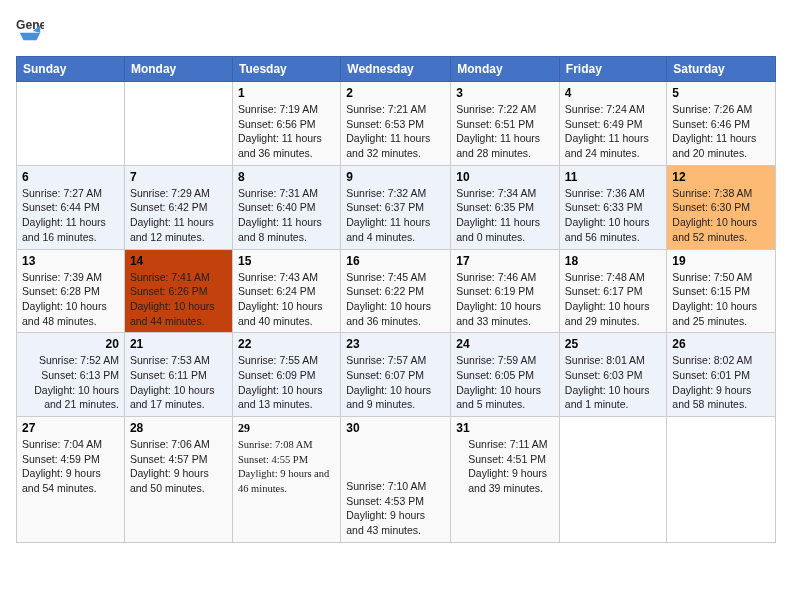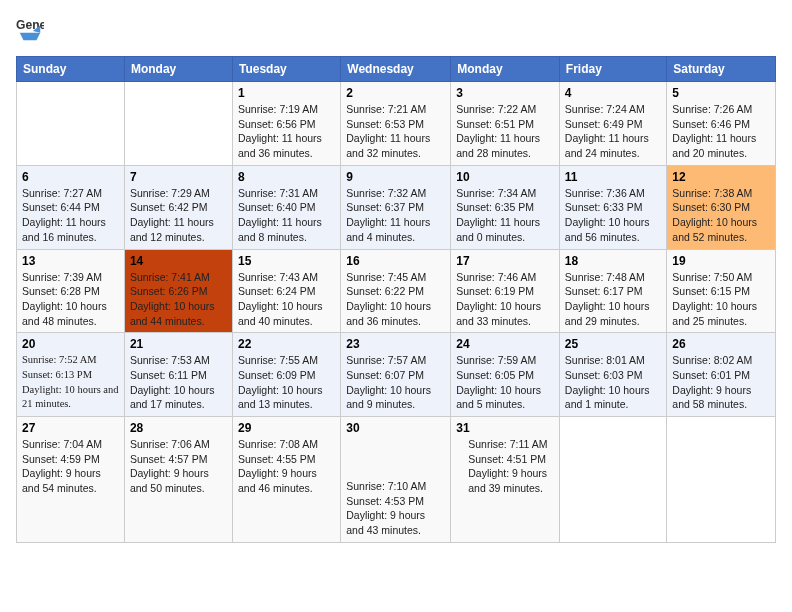--- a/index.html
+++ b/index.html
@@ -240,23 +240,23 @@
 Daylight: 10 hours and 29 minutes.</div>
         </td>
         <td style="background-color: rgb(249, 249, 249);">
           <span class="day-num">19</span>
           <div class="day-info" style="white-space: pre-line;">Sunrise: 7:50 AM
 Sunset: 6:15 PM
 Daylight: 10 hours and 25 minutes.</div>
         </td>
       </tr>
       <tr>
-        <td style="background-color: rgb(238, 242, 251);">
+        <td style="background-color: rgb(238, 242, 251); text-align: right;">
           <span class="day-num">20</span>
-          <div class="day-info" style="white-space: pre-line; font-family: Liberation Serif, serif;">Sunrise: 7:52 AM
+          <div class="day-info" style="white-space: pre-line;">Sunrise: 7:52 AM
 Sunset: 6:13 PM
 Daylight: 10 hours and 21 minutes.</div>
         </td>
         <td style="background-color: rgb(238, 242, 251);">
           <span class="day-num">21</span>
           <div class="day-info" style="white-space: pre-line;">Sunrise: 7:53 AM
 Sunset: 6:11 PM
 Daylight: 10 hours and 17 minutes.</div>
         </td>
         <td style="background-color: rgb(238, 242, 251);">
@@ -296,21 +296,21 @@
           <div class="day-info" style="white-space: pre-line;">Sunrise: 7:04 AM
 Sunset: 4:59 PM
 Daylight: 9 hours and 54 minutes.</div>
         </td>
         <td style="background-color: rgb(249, 249, 249);">
           <span class="day-num">28</span>
           <div class="day-info" style="white-space: pre-line;">Sunrise: 7:06 AM
 Sunset: 4:57 PM
 Daylight: 9 hours and 50 minutes.</div>
         </td>
-        <td style="background-color: rgb(249, 249, 249);">
+        <td style="background-color: rgb(249, 249, 249); font-family: Liberation Serif, serif;">
           <span class="day-num">29</span>
           <div class="day-info" style="white-space: pre-line;">Sunrise: 7:08 AM
 Sunset: 4:55 PM
 Daylight: 9 hours and 46 minutes.</div>
         </td>
         <td style="background-color: rgb(249, 249, 249);">
           <span class="day-num">30</span>
           <div class="day-info" style="white-space: pre-line; margin-top: 44px;">Sunrise: 7:10 AM
 Sunset: 4:53 PM
 Daylight: 9 hours and 43 minutes.</div>

